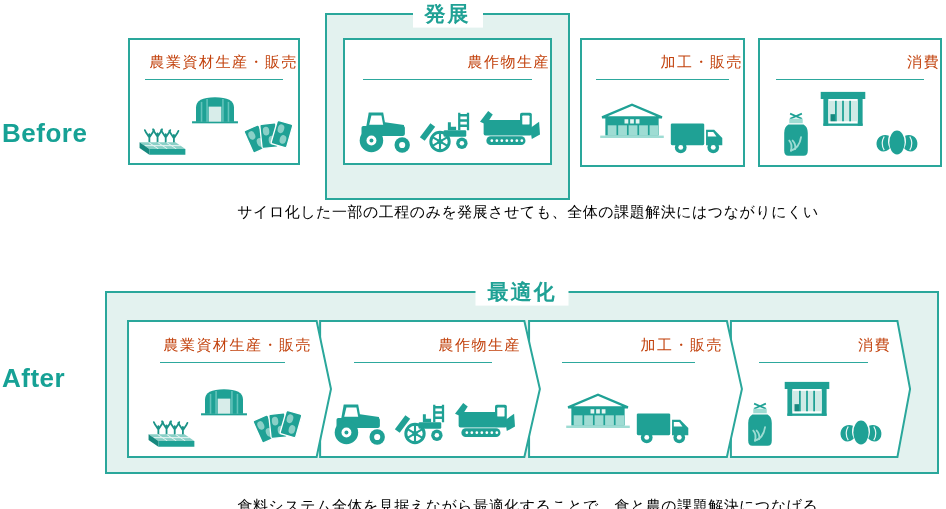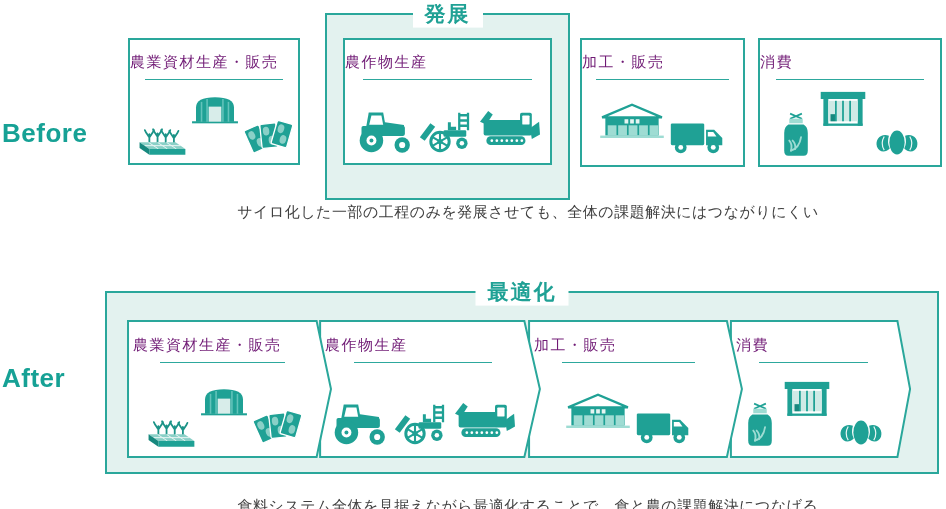--- a/index.html
+++ b/index.html
@@ -12,29 +12,29 @@
 
   
   .box{position:absolute;background:#fff;border:2px solid #2aa79b;box-sizing:border-box;}
 
   
   .hl{position:absolute;background:#e3f2ef;border:2px solid #2aa79b;box-sizing:border-box;}
   .legend{position:absolute;left:50%;top:0;transform:translate(-50%,-55%);background:#fff;
           padding:0 12px;font-size:21px;font-weight:700;color:#1fa195;letter-spacing:2px;white-space:nowrap;}
 
   
-  .stage-title{text-align:left;font-size:15px;color:#701a75;margin-top:13px;letter-spacing:1.5px;}
+  .stage-title{text-align:right;font-size:15px;color:#c2410c;margin-top:13px;letter-spacing:1.5px;}
   .divider{height:1px;background:#2da89d;width:82%;margin:7px auto 0;}
   .chev .divider{width:70%;}
   .icons{display:flex;justify-content:center;align-items:flex-end;gap:5px;padding:0 2px 5px 2px;
          position:absolute;left:0;right:0;bottom:0;}
   .ic{flex:0 0 auto;display:block;}
 
   
-  .caption{position:absolute;left:110px;right:0;text-align:center;font-size:15px;color:#404040;letter-spacing:.5px;}
+  .caption{position:absolute;left:110px;right:0;text-align:center;font-size:15px;color:#000000;letter-spacing:.5px;}
   .caption-before{top:203px;}
   .caption-after{top:497px;text-align:center;}
 
   
   .chev-row{position:absolute;left:20px;top:27px;height:138px;display:flex;}
   .chev{position:relative;height:138px;margin-right:-13px;}
   .chev:last-child{margin-right:0;}
   .chev-shape{position:absolute;left:0;top:0;width:100%;height:100%;display:block;}
   .chev-content{position:absolute;left:6px;right:20px;top:0;bottom:0;}
   .c1{width:205px;z-index:4;}

